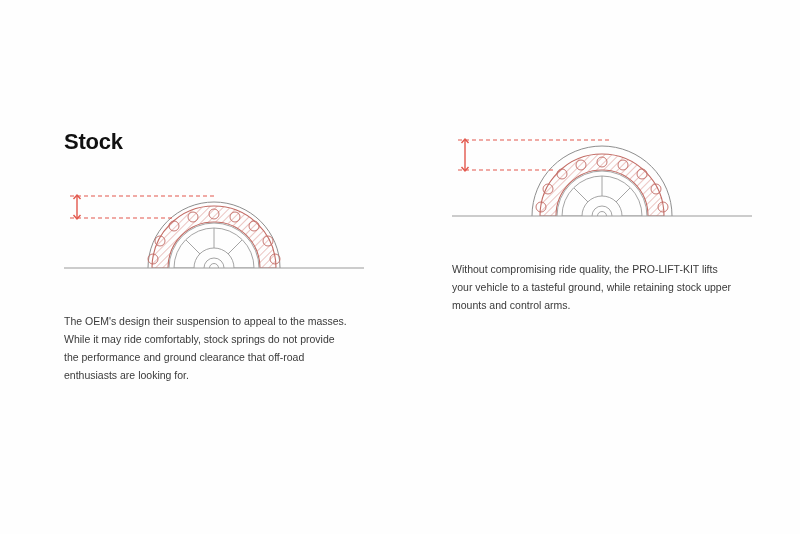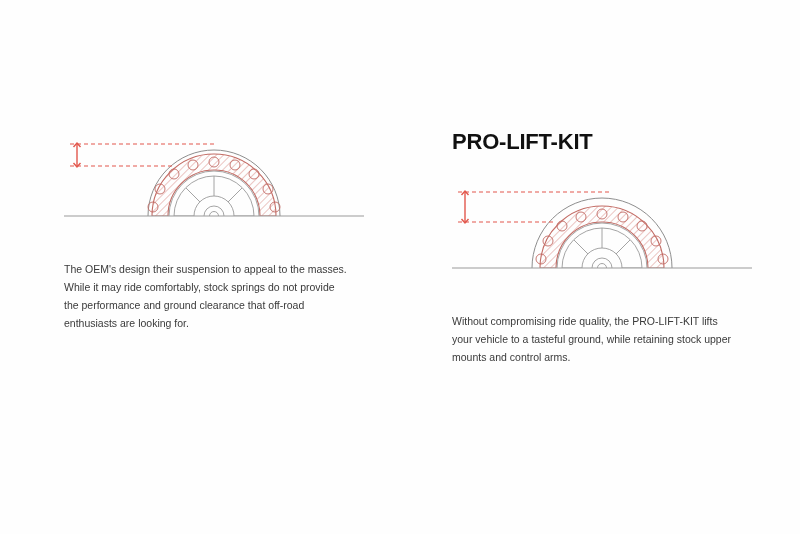--- a/index.html
+++ b/index.html
@@ -53,20 +53,21 @@
     color: #3a3a3a;
     width: 288px;
   }
 </style>
 </head>
 <body>
 
 <div class="canvas">
 
   <div class="panel panel-left">
+    <h2 class="panel-title">Stock</h2>
 
     <div class="figure">
       <svg width="300" height="110" viewBox="0 0 300 110" xmlns="http://www.w3.org/2000/svg">
         <defs>
           <pattern id="hatchA" width="5" height="5" patternTransform="rotate(45)" patternUnits="userSpaceOnUse">
             <line x1="0" y1="0" x2="0" y2="5" stroke="#d98b86" stroke-width="1"></line>
           </pattern>
           <clipPath id="clipGroundA">
             <rect x="0" y="0" width="300" height="86"></rect>
           </clipPath>
@@ -118,21 +119,20 @@
           <path d="M 9.5 17 L 13 13 L 16.5 17" fill="none"></path>
           <path d="M 9.5 33 L 13 37 L 16.5 33" fill="none"></path>
         </g>
       </svg>
     </div>
 
     <p class="panel-body">The OEM's design their suspension to appeal to the masses. While it may ride comfortably, stock springs do not provide the performance and ground clearance that off-road enthusiasts are looking for.</p>
   </div>
 
   <div class="panel panel-right">
-    <h2 class="panel-title">PRO-LIFT-KIT</h2>
 
     <div class="figure">
       <svg width="300" height="110" viewBox="0 0 300 110" xmlns="http://www.w3.org/2000/svg">
         <defs>
           <pattern id="hatchB" width="5" height="5" patternTransform="rotate(45)" patternUnits="userSpaceOnUse">
             <line x1="0" y1="0" x2="0" y2="5" stroke="#d98b86" stroke-width="1"></line>
           </pattern>
           <clipPath id="clipGroundB">
             <rect x="0" y="0" width="300" height="86"></rect>
           </clipPath>

